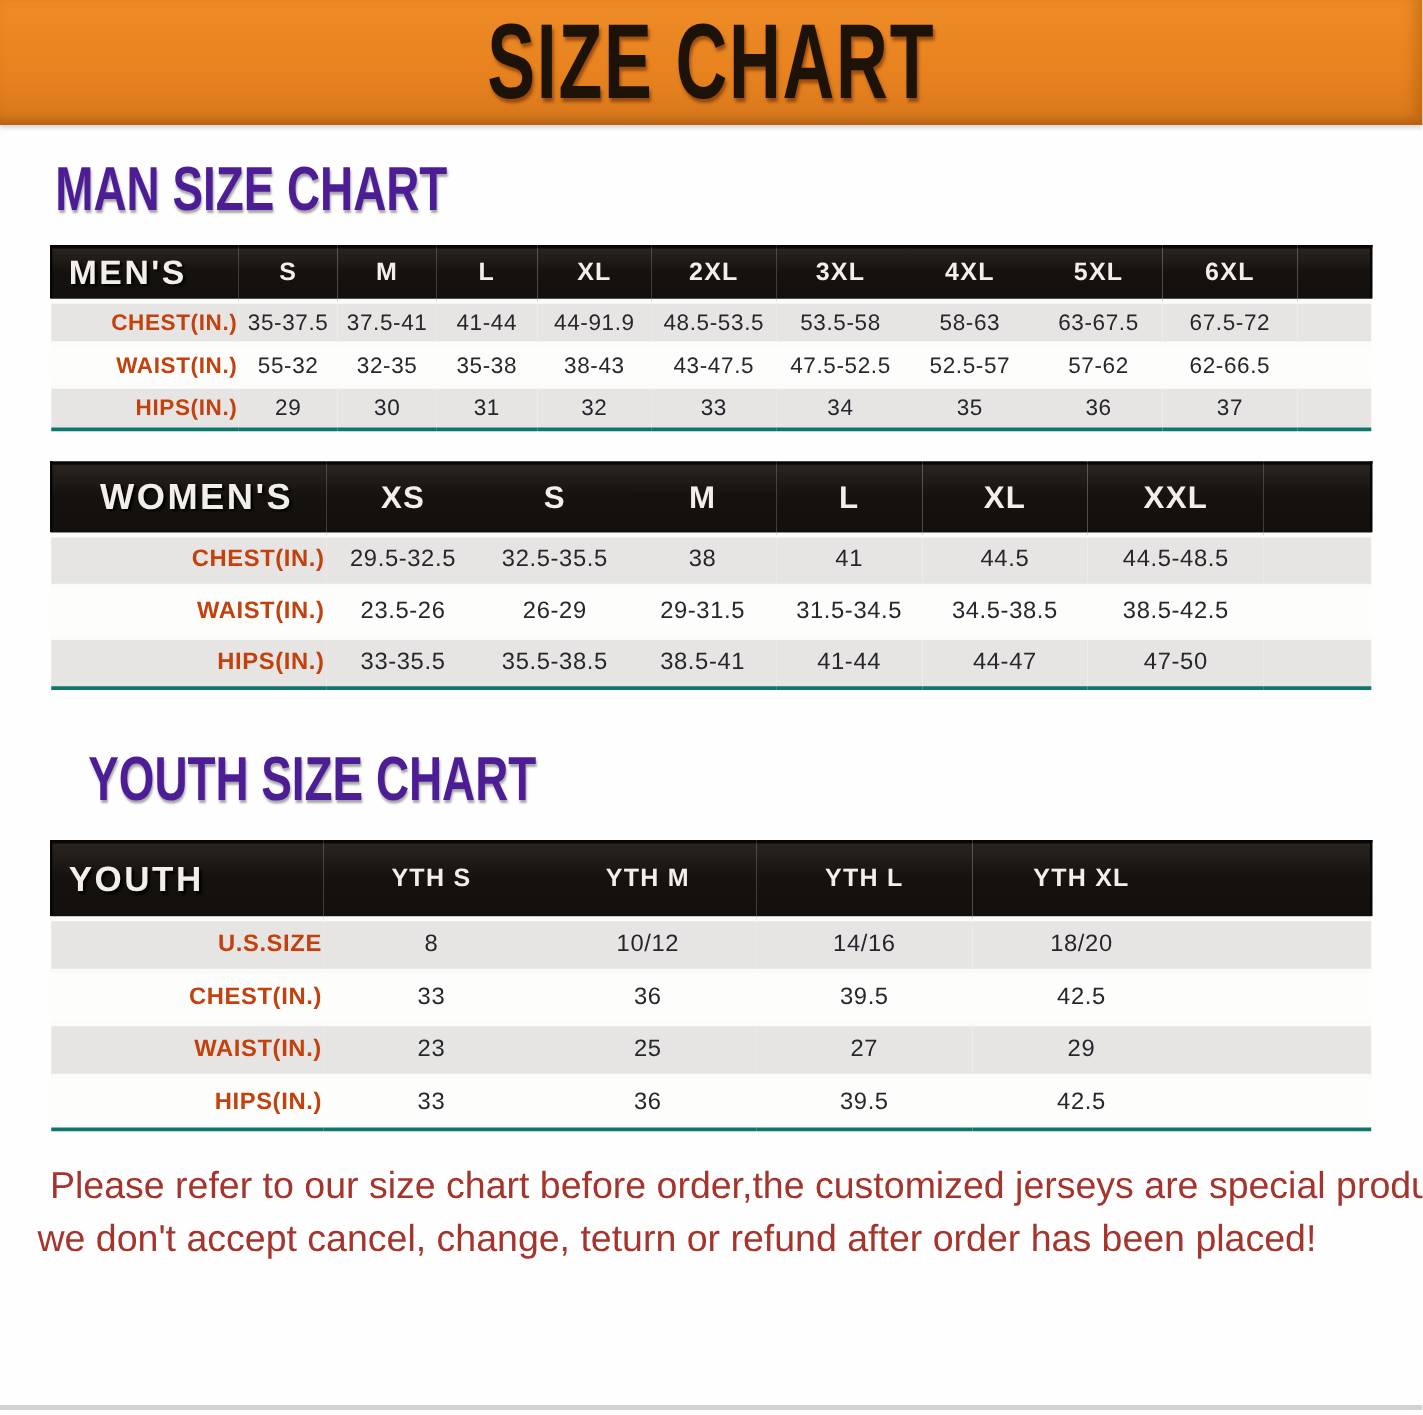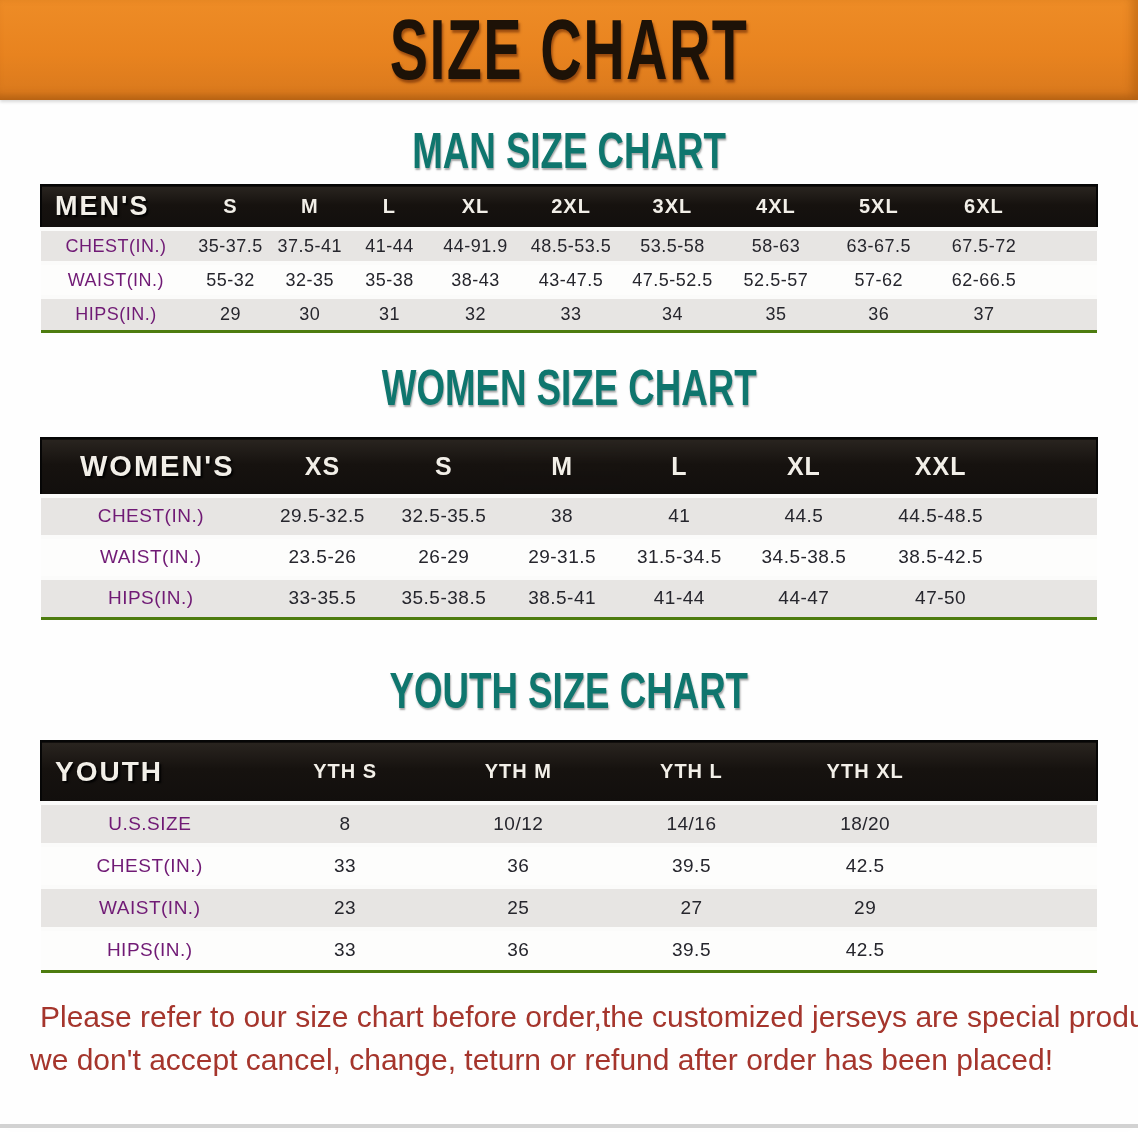--- a/index.html
+++ b/index.html
@@ -36,48 +36,48 @@
     font-weight: 900;
     color: #1d1207;
     letter-spacing: 2px;
     transform: scale(0.70, 1.04);
     text-shadow: 2px 3px 3px rgba(90,30,0,0.55);
     white-space: nowrap;
   }
 
   
   .section-heading {
-    text-align: center;
+    text-align: left;
     line-height: 50px;
     height: 50px;
-    color: #0f766e;
+    color: #4c1d95;
     white-space: nowrap;
   }
   .cond {
     display: inline-block;
     font-size: 47px;
     font-weight: 900;
     letter-spacing: 0px;
     transform: scale(0.78, 1.06);
     text-shadow: 1px 2px 2px rgba(0,0,0,0.35);
     white-space: nowrap;
   }
   .hd-man   { margin-top: 26px; }
   .hd-women { margin-top: 30px; }
-  .hd-youth { margin-top: 46px; }
+  .hd-youth { margin-top: 46px; margin-left: 20px; }
 
   
   .size-table {
     width: 1058px;
     margin-left: 40px;
     border-collapse: collapse;
     table-layout: fixed;
     color: #26262d;
   }
-  .mt-men   { margin-top: 8px; }
+  .mt-men   { margin-top: 20px; }
   .mt-women { margin-top: 24px; }
   .mt-youth { margin-top: 24px; }
 
   .size-table thead tr {
     background: linear-gradient(180deg, #29241f 0%, #16120f 45%, #120f0d 100%);
     border: 2px solid #060606;
   }
   .size-table thead th {
     color: #f2efe8;
     font-weight: bold;
@@ -86,27 +86,27 @@
   }
   .size-table th.corner {
     text-align: left;
     padding-left: 13px;
     letter-spacing: 2px;
     text-shadow: 2px 2px 2px rgba(0,0,0,0.95);
   }
   .size-table tbody tr { border-top: 4px solid #fbfbfa; }
   .size-table tbody tr:nth-child(odd)  { background: #e7e5e3; }
   .size-table tbody tr:nth-child(even) { background: #fdfdfc; }
-  .size-table tbody tr:last-child { border-bottom: 3px solid #4d7c0f; }
+  .size-table tbody tr:last-child { border-bottom: 3px solid #0f766e; }
   .size-table tbody td {
     text-align: center;
     letter-spacing: 0.5px;
     white-space: nowrap;
   }
-  .size-table td.rowlabel { font-weight: normal; color: #701a75; }
+  .size-table td.rowlabel { font-weight: bold; color: #c2410c; text-align: right; }
 
   
   .t-men { font-size: 18px; }
   .t-men thead tr { height: 44px; }
   .t-men thead th { font-size: 20px; }
   .t-men th.corner { font-size: 27px; }
   .t-men tbody tr { height: 34px; }
   .t-men col.c0 { width: 14.2%; } .t-men col.c1 { width: 7.5%; }
   .t-men col.c2 { width: 7.5%; }  .t-men col.c3 { width: 7.6%; }
   .t-men col.c4 { width: 8.7%; }  .t-men col.c5 { width: 9.4%; }
@@ -232,23 +232,20 @@
         <td>33</td>
         <td>34</td>
         <td>35</td>
         <td>36</td>
         <td>37</td>
         <td></td>
       </tr>
     </tbody>
   </table>
 
-  <div class="section-heading hd-women">
-    <span class="cond">WOMEN SIZE CHART</span>
-  </div>
 
   <table class="size-table t-women mt-women">
     <colgroup>
       <col class="c0">
         <col class="c1">
         <col class="c2">
         <col class="c3">
         <col class="c4">
         <col class="c5">
       <col class="c6">

